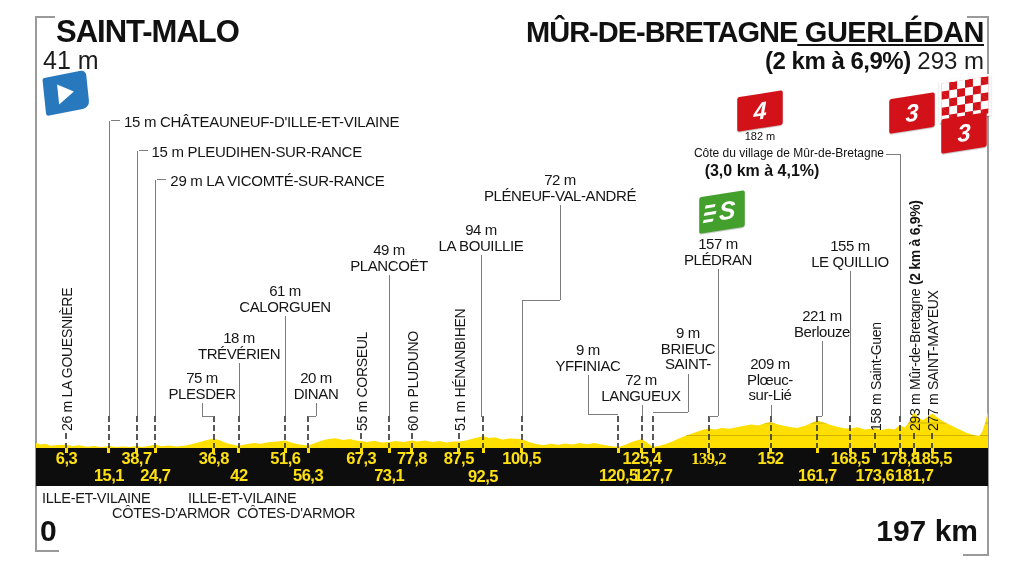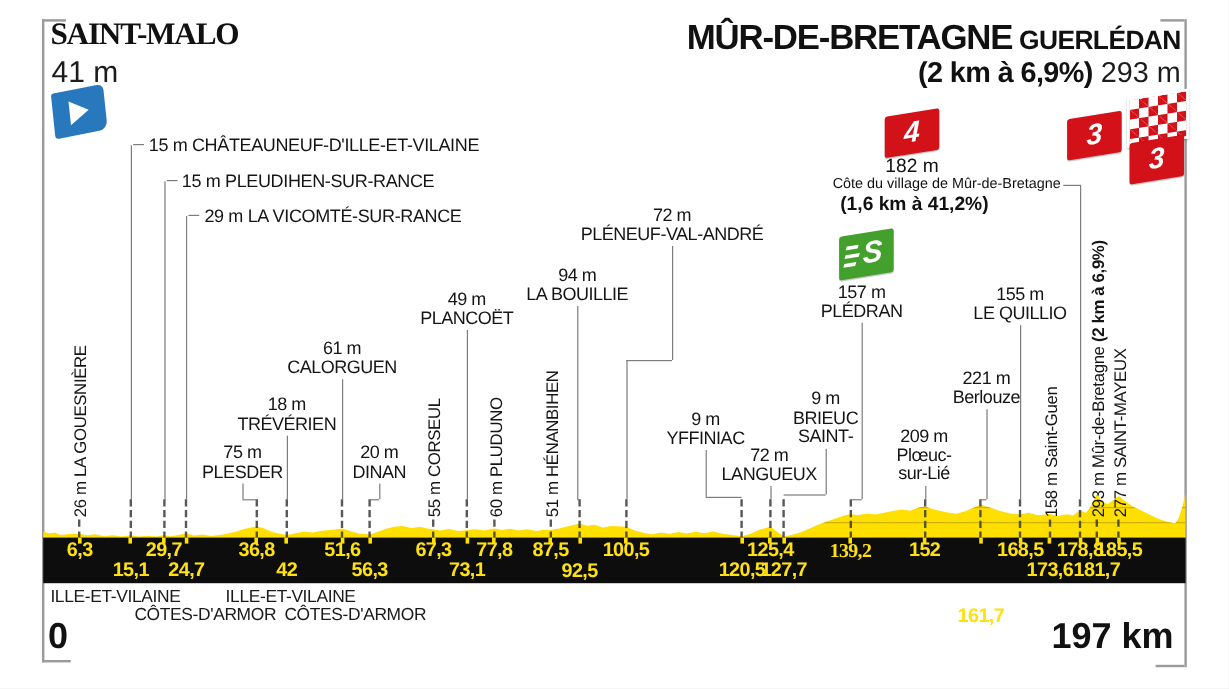--- a/index.html
+++ b/index.html
@@ -2,25 +2,25 @@
 <html><head>
 <meta charset="utf-8">
 <style>
   html,body{margin:0;padding:0;background:#e8e8e8;}
   .stage{position:relative;width:1024px;height:574px;background:#ffffff;overflow:hidden;
          font-family:"Liberation Sans",sans-serif;color:#111;}
   .abs{position:absolute;}
   
   .frame{position:absolute;border-color:#9a9a9a;}
   
-  .title-start{position:absolute;left:42px;top:14px;font-size:26px;font-weight:bold;letter-spacing:-1px;font-family:Liberation Serif, serif;}
+  .title-start{position:absolute;left:56px;top:14px;font-size:31px;font-weight:bold;letter-spacing:-1px;}
   .elev-start{position:absolute;left:43px;top:46px;font-size:25px;color:#1c1c1c;}
   .title-finish{position:absolute;left:420px;top:16px;width:564px;text-align:right;white-space:nowrap;}
   .title-finish .main{font-size:29px;font-weight:bold;letter-spacing:-1px;}
-  .title-finish .sub{font-size:22px;font-weight:bold;letter-spacing:-0.5px;}
+  .title-finish .sub{font-size:29px;font-weight:bold;letter-spacing:-0.5px;text-decoration:underline;}
   .finish-line2{position:absolute;left:520px;top:47px;width:464px;text-align:right;white-space:nowrap;}
   .finish-line2 .grad{font-size:24px;font-weight:bold;letter-spacing:-0.5px;}
   .finish-line2 .elev{font-size:24px;color:#1c1c1c;}
   
   .start-flag{position:absolute;left:44px;top:74px;width:44px;height:38px;background:#2878BE;
               border-radius:2px 5px 7px 3px;transform:rotate(-6deg) skewY(-5deg);}
   .start-flag .tri{position:absolute;left:14px;top:9px;width:0;height:0;
               border-left:16px solid #fff;border-top:10px solid transparent;border-bottom:10px solid transparent;}
   .cat-badge{position:absolute;width:46px;height:34px;background:#D31118;border-radius:2px;
              transform:rotate(-9deg) skewX(-9deg);display:flex;align-items:center;justify-content:center;
@@ -28,21 +28,21 @@
   .sprint-badge{position:absolute;left:699px;top:194px;width:46px;height:36px;background:#44A02C;border-radius:2px;
              transform:rotate(-9deg) skewX(-9deg);color:#fff;box-shadow:0 1px 1px rgba(0,0,0,.25);}
   .sprint-badge .s{position:absolute;left:20px;top:3px;font-weight:bold;font-style:italic;font-size:25px;}
   .sprint-badge .d{position:absolute;height:3px;background:#fff;transform:skewX(-18deg);}
   .checker-flag{position:absolute;left:939px;top:78px;width:48px;height:37px;border:2px solid #fff;
              transform:rotate(-9deg) skewX(-9deg);box-shadow:0 1px 2px rgba(0,0,0,.3);background-color:#fff;
              background-image:linear-gradient(45deg,#D31118 25%,transparent 25%,transparent 75%,#D31118 75%),
                               linear-gradient(45deg,#D31118 25%,transparent 25%,transparent 75%,#D31118 75%);
              background-size:16px 16px;background-position:0 0,8px 8px;}
   
-  .cat4-elev{position:absolute;left:700px;top:130px;width:120px;text-align:center;font-size:16px;}
+  .cat4-elev{position:absolute;left:700px;top:130px;width:120px;text-align:center;font-size:11px;}
   .cat4-name{position:absolute;left:600px;top:146px;width:284px;text-align:right;font-size:12px;white-space:nowrap;}
   .cat4-grad{position:absolute;left:680px;top:162px;width:164px;text-align:center;font-size:16px;font-weight:bold;}
   
   .km-bar{position:absolute;left:36px;top:448px;width:952px;height:38px;background:#0D0D0D;}
   
   .dept{position:absolute;font-size:14.5px;letter-spacing:-0.3px;color:#1a1a1a;white-space:nowrap;}
   .start-km{position:absolute;left:40px;top:514px;font-size:30px;font-weight:bold;}
   .total-km{position:absolute;left:798px;top:514px;width:180px;text-align:right;font-size:30px;font-weight:bold;}
   
   .wp-label{position:absolute;width:180px;text-align:center;font-size:15px;line-height:15.5px;
@@ -94,21 +94,21 @@
   <div class="cat-badge" style="left:889px;top:96px;">
     <span>3</span>
   </div>
   <div class="checker-flag"></div>
   <div class="cat-badge" style="left:941px;top:116px;">
     <span>3</span>
   </div>
 
   <div class="cat4-elev">182 m</div>
   <div class="cat4-name">Côte du village de Mûr-de-Bretagne</div>
-  <div class="cat4-grad">(1,6 km à 41,2%)</div>
+  <div class="cat4-grad">(3,0 km à 4,1%)</div>
 
   <svg id="profile-svg" class="abs" style="left:36px;top:404px;" width="952" height="46" viewBox="0 0 952 46">
     <defs>
         <clipPath id="profclip">
           <path id="clip-path-el" d="M0,46 L0.0,38.9 L4.8,40.5 L9.7,39.8 L14.5,41.8 L21.7,41.0 L30.4,40.8 L36.2,42.0 L43.5,41.3 L50.7,42.8 L58.0,42.0 L65.2,43.0 L73.0,42.1 L79.7,43.1 L87.0,42.4 L94.2,43.0 L100.5,42.1 L106.3,42.9 L112.6,41.9 L119.4,40.4 L125.6,42.3 L132.9,41.5 L140.1,42.6 L149.8,41.5 L159.5,39.3 L169.1,36.5 L177.8,34.6 L183.6,36.3 L190.9,39.3 L198.1,41.0 L203.0,41.8 L210.2,40.3 L217.5,38.9 L224.7,39.8 L232.0,38.3 L241.6,37.5 L249.4,36.4 L256.1,38.8 L263.4,40.6 L272.1,41.5 L277.9,39.5 L285.1,36.8 L292.4,35.0 L299.6,34.3 L306.9,36.0 L314.1,35.0 L319.9,36.5 L325.2,37.1 L331.0,38.1 L338.3,36.8 L345.5,38.5 L353.3,37.9 L360.0,37.0 L367.3,38.1 L376.0,36.5 L381.8,37.6 L389.0,36.6 L396.3,38.1 L403.5,37.0 L410.8,38.5 L417.0,37.5 L422.8,37.6 L430.1,36.4 L437.3,34.5 L447.0,32.3 L453.3,34.1 L459.1,33.3 L466.3,35.5 L473.6,34.4 L485.7,35.0 L492.9,38.0 L500.2,40.0 L507.4,41.3 L514.7,39.8 L521.9,40.8 L529.2,39.4 L536.4,40.5 L543.7,39.1 L550.9,40.3 L558.2,38.9 L565.4,40.5 L574.1,41.9 L582.3,42.9 L589.6,40.8 L596.8,37.5 L606.0,35.0 L611.8,39.3 L617.1,42.9 L623.4,41.8 L630.6,39.8 L637.9,36.8 L645.1,33.5 L652.4,30.8 L659.6,28.3 L666.9,25.8 L672.7,24.4 L679.0,25.4 L686.2,23.9 L693.5,24.8 L700.7,23.3 L708.0,21.8 L715.2,20.5 L722.5,21.6 L729.7,18.9 L734.5,17.9 L740.3,19.9 L746.6,21.6 L753.9,23.0 L761.1,24.1 L768.4,22.0 L775.6,18.9 L781.4,16.4 L787.7,18.6 L794.9,21.1 L802.2,23.0 L808.0,24.3 L814.3,24.6 L821.5,23.3 L828.8,25.4 L838.9,24.3 L845.7,26.0 L852.9,24.5 L858.2,25.6 L864.0,21.3 L868.9,23.6 L872.7,18.4 L878.1,7.4 L882.4,14.0 L887.2,16.3 L892.1,12.5 L896.4,9.4 L901.7,13.8 L908.5,18.3 L915.8,21.8 L923.0,25.3 L930.3,28.8 L937.5,31.1 L943.3,32.0 L946.2,27.8 L949.1,19.0 L952.0,7.4 L952,46 Z"></path>
         </clipPath>
       </defs>
     <path id="profile-path" fill="#FFDF00" d="M0,46 L0.0,38.9 L4.8,40.5 L9.7,39.8 L14.5,41.8 L21.7,41.0 L30.4,40.8 L36.2,42.0 L43.5,41.3 L50.7,42.8 L58.0,42.0 L65.2,43.0 L73.0,42.1 L79.7,43.1 L87.0,42.4 L94.2,43.0 L100.5,42.1 L106.3,42.9 L112.6,41.9 L119.4,40.4 L125.6,42.3 L132.9,41.5 L140.1,42.6 L149.8,41.5 L159.5,39.3 L169.1,36.5 L177.8,34.6 L183.6,36.3 L190.9,39.3 L198.1,41.0 L203.0,41.8 L210.2,40.3 L217.5,38.9 L224.7,39.8 L232.0,38.3 L241.6,37.5 L249.4,36.4 L256.1,38.8 L263.4,40.6 L272.1,41.5 L277.9,39.5 L285.1,36.8 L292.4,35.0 L299.6,34.3 L306.9,36.0 L314.1,35.0 L319.9,36.5 L325.2,37.1 L331.0,38.1 L338.3,36.8 L345.5,38.5 L353.3,37.9 L360.0,37.0 L367.3,38.1 L376.0,36.5 L381.8,37.6 L389.0,36.6 L396.3,38.1 L403.5,37.0 L410.8,38.5 L417.0,37.5 L422.8,37.6 L430.1,36.4 L437.3,34.5 L447.0,32.3 L453.3,34.1 L459.1,33.3 L466.3,35.5 L473.6,34.4 L485.7,35.0 L492.9,38.0 L500.2,40.0 L507.4,41.3 L514.7,39.8 L521.9,40.8 L529.2,39.4 L536.4,40.5 L543.7,39.1 L550.9,40.3 L558.2,38.9 L565.4,40.5 L574.1,41.9 L582.3,42.9 L589.6,40.8 L596.8,37.5 L606.0,35.0 L611.8,39.3 L617.1,42.9 L623.4,41.8 L630.6,39.8 L637.9,36.8 L645.1,33.5 L652.4,30.8 L659.6,28.3 L666.9,25.8 L672.7,24.4 L679.0,25.4 L686.2,23.9 L693.5,24.8 L700.7,23.3 L708.0,21.8 L715.2,20.5 L722.5,21.6 L729.7,18.9 L734.5,17.9 L740.3,19.9 L746.6,21.6 L753.9,23.0 L761.1,24.1 L768.4,22.0 L775.6,18.9 L781.4,16.4 L787.7,18.6 L794.9,21.1 L802.2,23.0 L808.0,24.3 L814.3,24.6 L821.5,23.3 L828.8,25.4 L838.9,24.3 L845.7,26.0 L852.9,24.5 L858.2,25.6 L864.0,21.3 L868.9,23.6 L872.7,18.4 L878.1,7.4 L882.4,14.0 L887.2,16.3 L892.1,12.5 L896.4,9.4 L901.7,13.8 L908.5,18.3 L915.8,21.8 L923.0,25.3 L930.3,28.8 L937.5,31.1 L943.3,32.0 L946.2,27.8 L949.1,19.0 L952.0,7.4 L952,46 Z"></path>
     <g id="grid-lines" clip-path="url(#profclip)" stroke="rgba(130,105,0,0.38)" stroke-width="1.2">
         <line x1="0" x2="952" y1="31.5" y2="31.5"></line>
@@ -120,21 +120,21 @@
 
   <div id="gen-root">
       <div class="dash-line" style="left: 65.4447px; top: 433px; height: 16px;"></div>
       <div class="bar-tick" style="left: 64.9447px; top: 448px;"></div>
       <div class="km-num" style="left: 24.4447px; top: 449px;">6,3</div>
       <div class="dash-line" style="left: 107.971px; top: 416px; height: 33px;"></div>
       <div class="bar-tick" style="left: 107.471px; top: 448px;"></div>
       <div class="km-num" style="left: 66.9706px; top: 466px;">15,1</div>
       <div class="dash-line" style="left: 135.516px; top: 416px; height: 33px;"></div>
       <div class="bar-tick" style="left: 135.016px; top: 448px;"></div>
-      <div class="km-num" style="left: 94.5157px; top: 449px;">29,7</div>
+      <div class="km-num" style="left: 94.5157px; top: 449px;">38,7</div>
       <div class="dash-line" style="left: 154.362px; top: 416px; height: 33px;"></div>
       <div class="bar-tick" style="left: 153.862px; top: 448px;"></div>
       <div class="km-num" style="left: 113.362px; top: 466px;">24,7</div>
       <div class="dash-line" style="left: 212.836px; top: 416px; height: 33px;"></div>
       <div class="bar-tick" style="left: 212.336px; top: 448px;"></div>
       <div class="km-num" style="left: 171.836px; top: 449px;">36,8</div>
       <div class="dash-line" style="left: 237.964px; top: 416px; height: 33px;"></div>
       <div class="bar-tick" style="left: 237.464px; top: 448px;"></div>
       <div class="km-num" style="left: 196.964px; top: 466px;">42</div>
       <div class="dash-line" style="left: 284.356px; top: 416px; height: 33px;"></div>
@@ -171,21 +171,21 @@
       <div class="bar-tick" style="left: 651.609px; top: 448px;"></div>
       <div class="km-num" style="left: 611.109px; top: 466px;">127,7</div>
       <div class="dash-line" style="left: 707.682px; top: 416px; height: 33px;"></div>
       <div class="bar-tick" style="left: 707.182px; top: 448px;"></div>
       <div class="km-num" style="left: 666.682px; top: 449px; font-family: Liberation Serif, serif;">139,2</div>
       <div class="dash-line" style="left: 769.538px; top: 416px; height: 33px;"></div>
       <div class="bar-tick" style="left: 769.038px; top: 448px;"></div>
       <div class="km-num" style="left: 728.538px; top: 449px;">152</div>
       <div class="dash-line" style="left: 816.413px; top: 416px; height: 33px;"></div>
       <div class="bar-tick" style="left: 815.913px; top: 448px;"></div>
-      <div class="km-num" style="left: 775.413px; top: 466px; margin-top: 38px;">161,7</div>
+      <div class="km-num" style="left: 775.413px; top: 466px;">161,7</div>
       <div class="dash-line" style="left: 849.274px; top: 416px; height: 33px;"></div>
       <div class="bar-tick" style="left: 848.774px; top: 448px;"></div>
       <div class="km-num" style="left: 808.274px; top: 449px;">168,5</div>
       <div class="dash-line" style="left: 873.92px; top: 433px; height: 16px;"></div>
       <div class="bar-tick" style="left: 873.42px; top: 448px;"></div>
       <div class="km-num" style="left: 832.92px; top: 466px;">173,6</div>
       <div class="dash-line" style="left: 899.049px; top: 416px; height: 33px;"></div>
       <div class="bar-tick" style="left: 898.549px; top: 448px;"></div>
       <div class="km-num" style="left: 858.049px; top: 449px;">178,8</div>
       <div class="dash-line" style="left: 913.063px; top: 433px; height: 16px;"></div>

